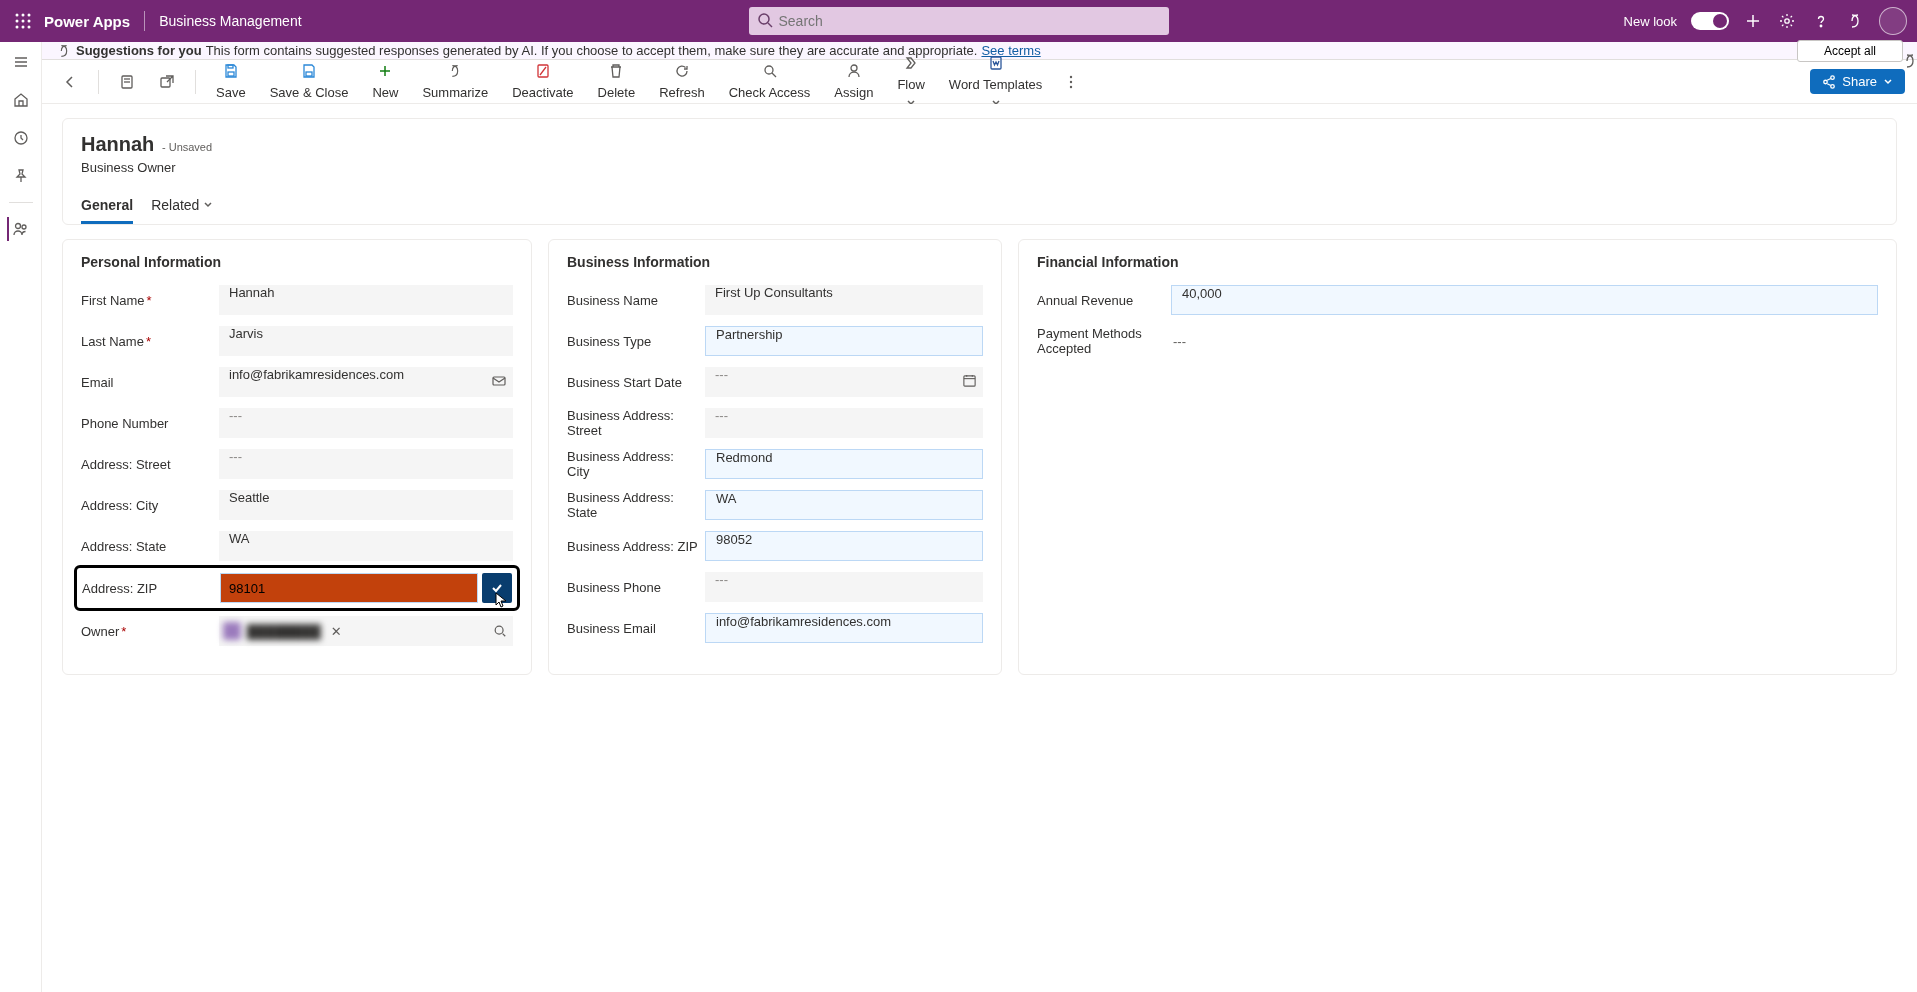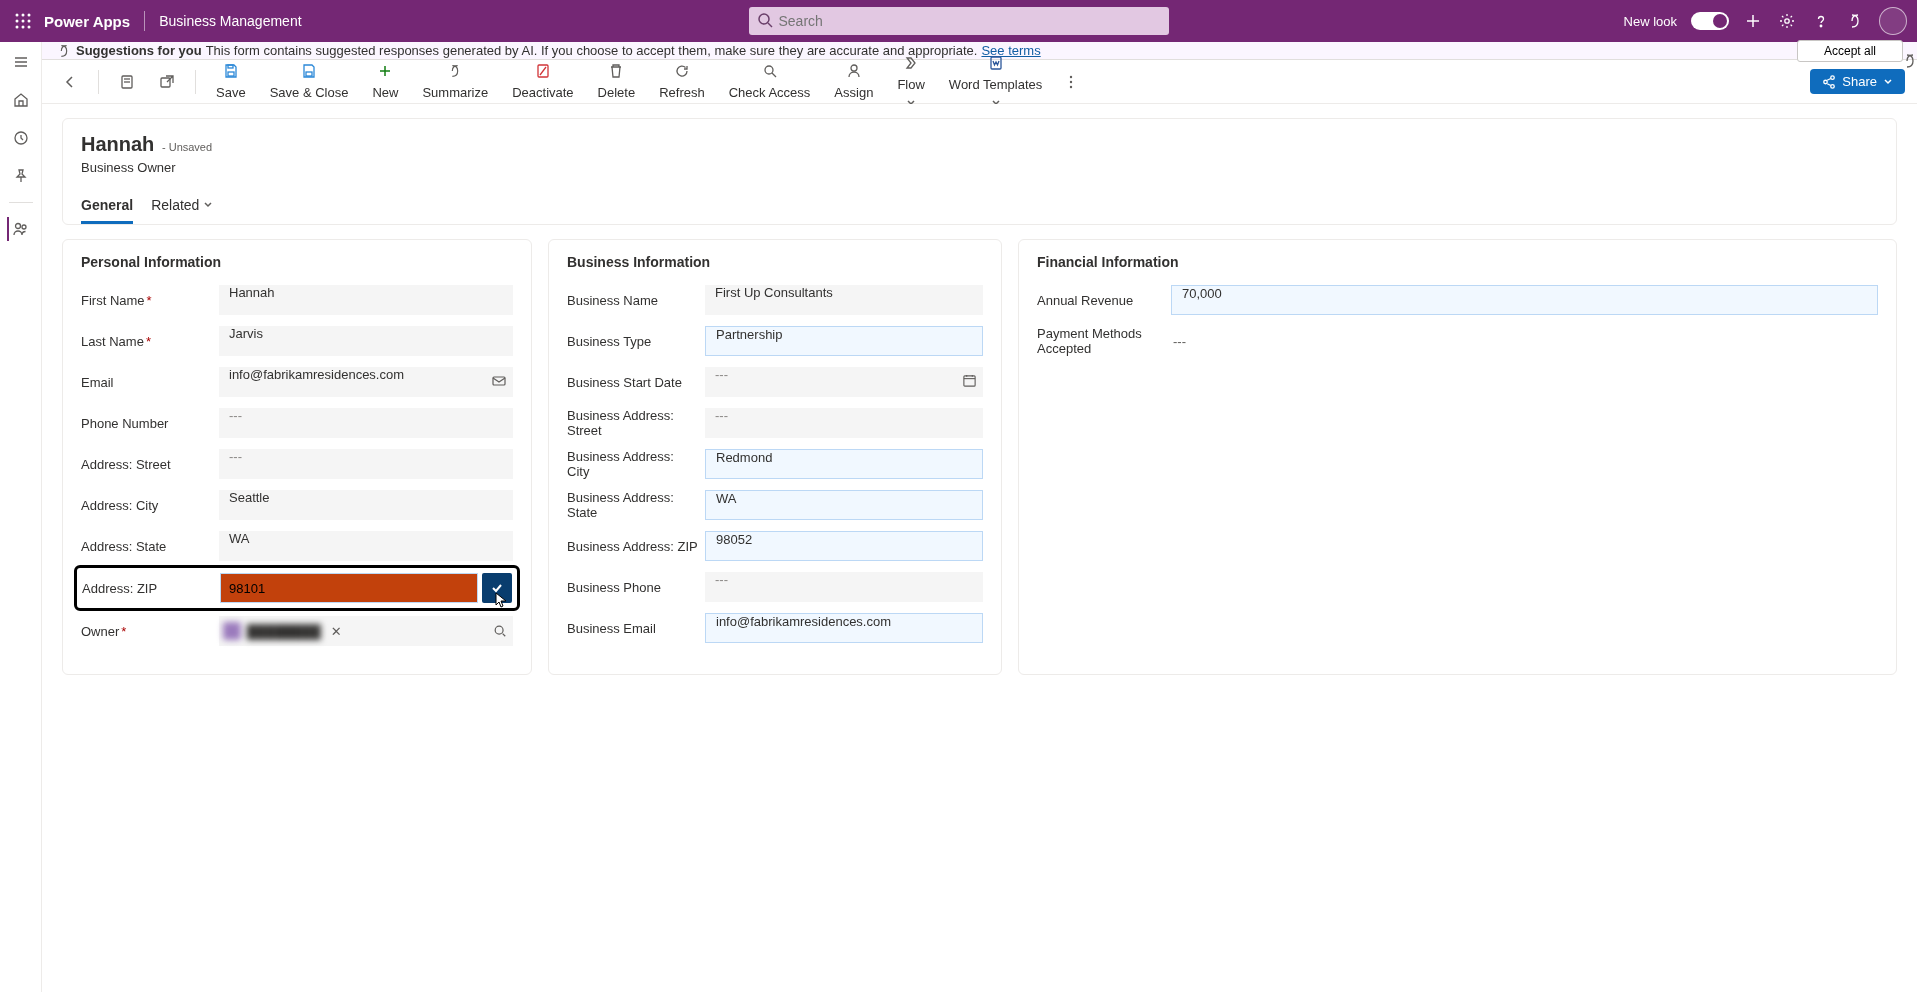--- a/index.html
+++ b/index.html
@@ -500,21 +500,21 @@
                 <div class="input ai">info@fabrikamresidences.com</div>
               </div>
             </div>
         </div>
 
         <div class="panel col3">
           <h3>Financial Information</h3>
           <div class="field-row">
               <div class="lbl">Annual Revenue</div>
               <div class="val">
-                <div class="input ai">70,000</div>
+                <div class="input ai">40,000</div>
               </div>
             </div>
           <div class="field-row">
               <div class="lbl">Payment Methods Accepted</div>
               <div class="val"><span class="empty-val">---</span></div>
             </div>
         </div>
       </div>
     </div>
   </div>

